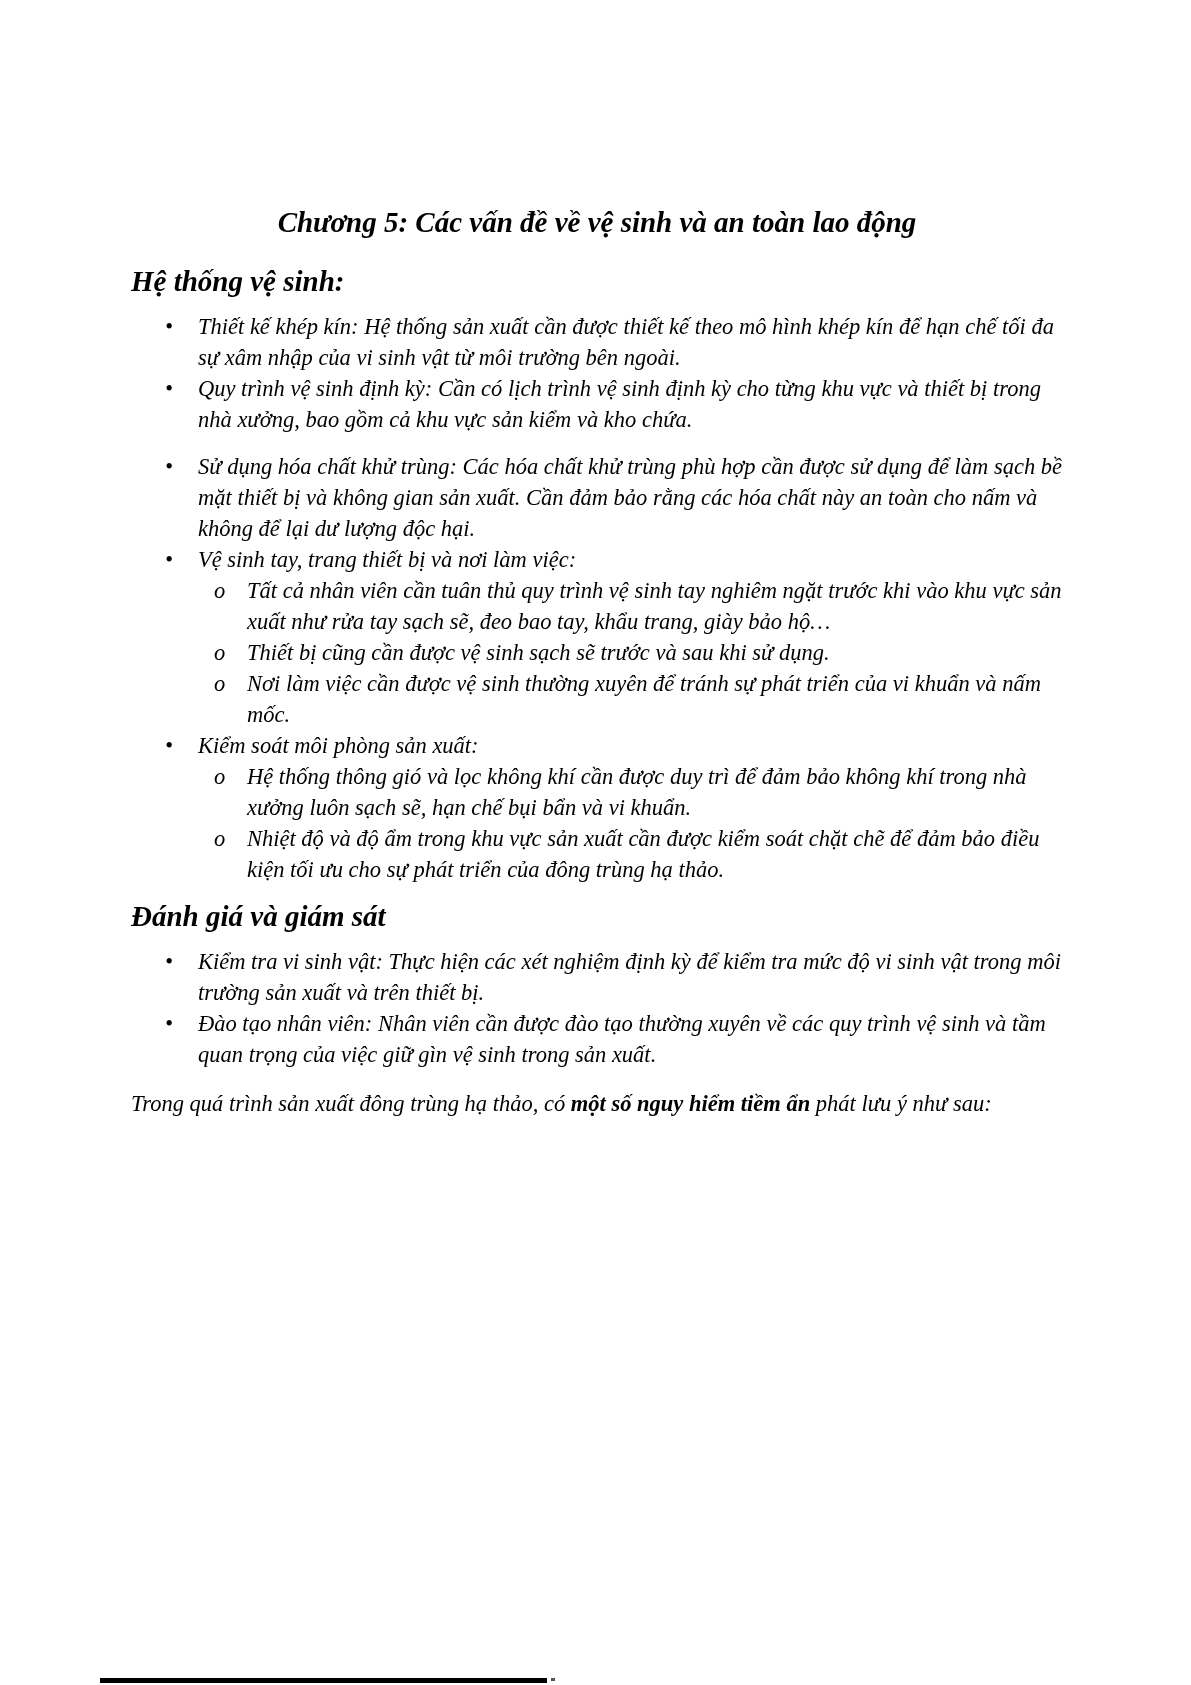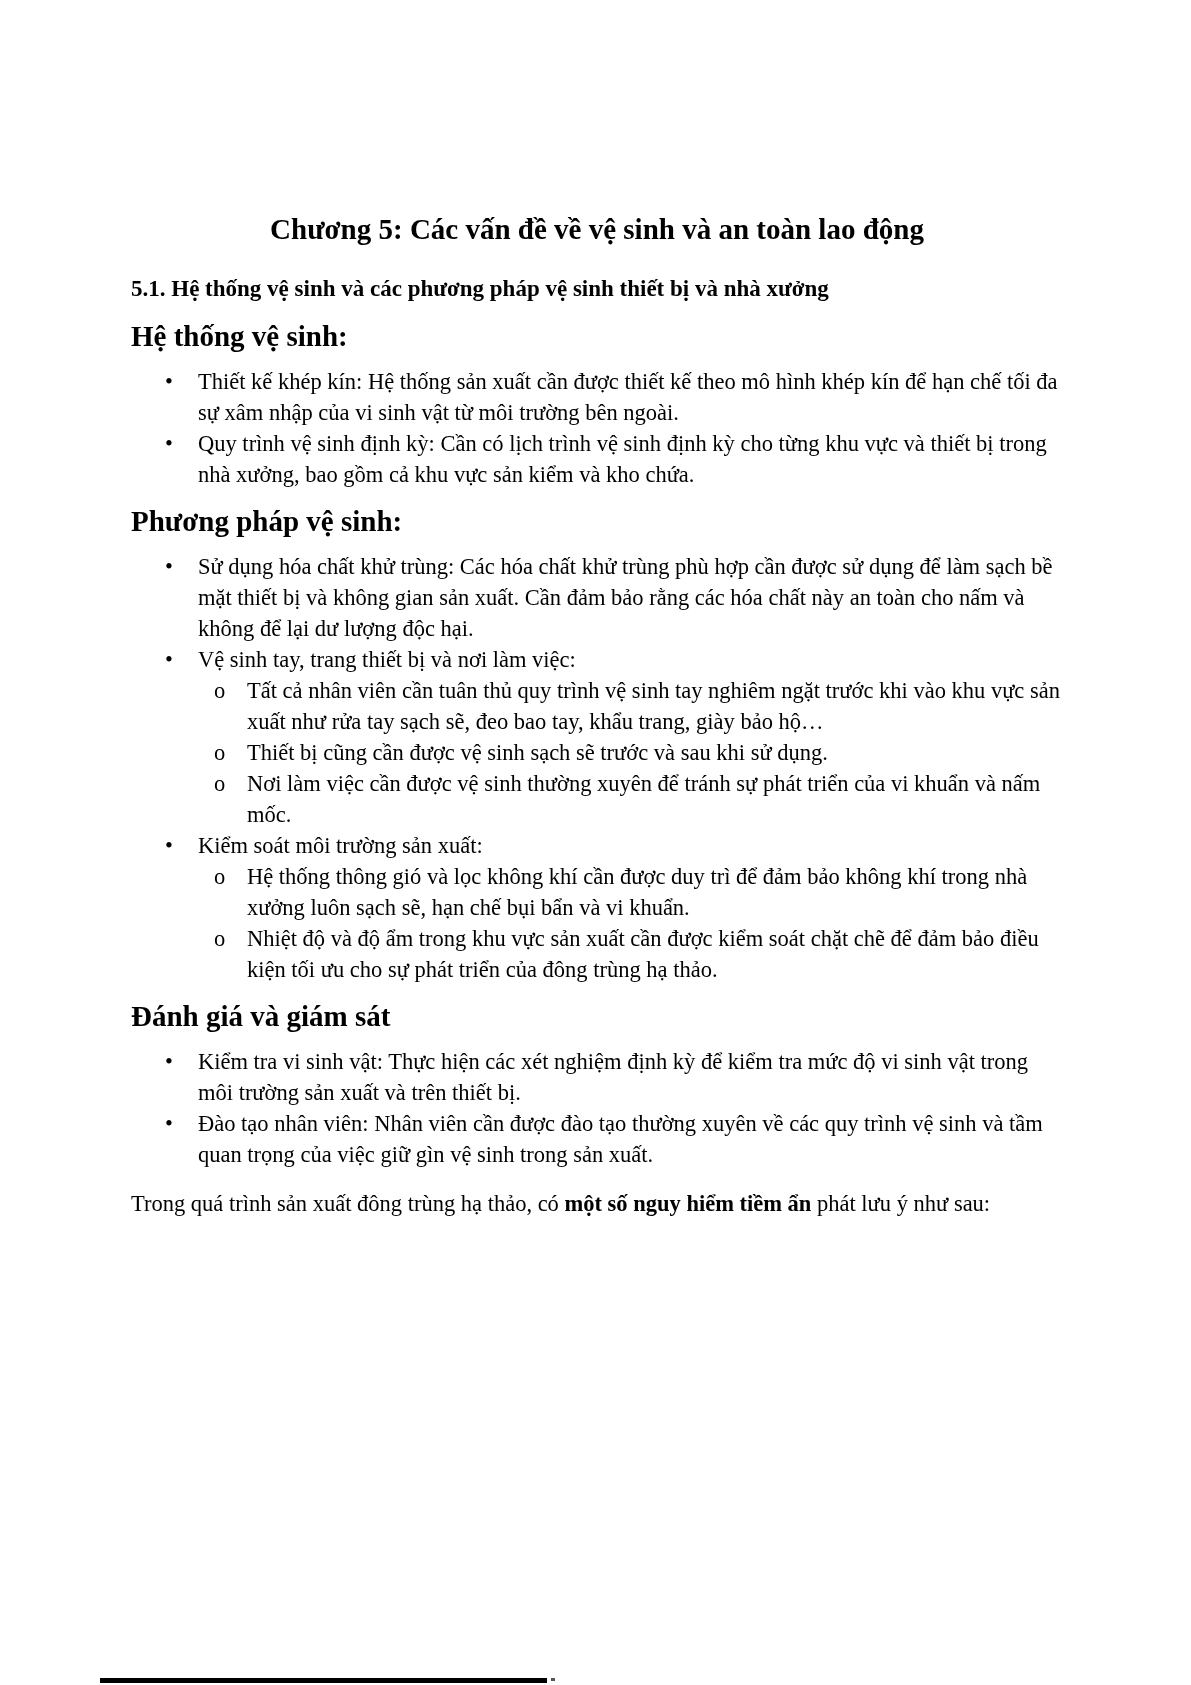--- a/index.html
+++ b/index.html
@@ -10,24 +10,25 @@
     height: 1685px;
     margin: 0 auto;
     background: #ffffff;
     font-family: "Liberation Serif", "DejaVu Serif", serif;
     color: #000000;
     overflow: hidden;
   }
   .content {
     position: absolute;
     left: 131px;
-    top: 211px;
+    top: 204px;
     width: 932px;
     font-size: 22.5px;
     line-height: 31px;
+    font-style: italic;
   }
   .doc-title {
     font-size: 29px;
     font-weight: bold;
     text-align: center;
     line-height: 36px;
     margin: 0 0 26px 0;
   }
   .h2 {
     font-size: 23px;
@@ -75,36 +76,34 @@
   }
 </style>
 </head>
 <body>
 
 <div class="page">
   <div class="content">
 
     <div class="doc-title">Chương 5: Các vấn đề về vệ sinh và an toàn lao động</div>
 
-    <div class="h2">5.1. Hệ thống vệ sinh và các phương pháp vệ sinh thiết bị và nhà xưởng</div>
 
     <div class="h3">Hệ thống vệ sinh:</div>
 
     <div class="list">
       <div class="li">
         <span class="marker">•</span>
         <span class="li-text">Thiết kế khép kín: Hệ thống sản xuất cần được thiết kế theo mô hình khép kín để hạn chế tối đa sự xâm nhập của vi sinh vật từ môi trường bên ngoài.</span>
       </div>
       <div class="li">
         <span class="marker">•</span>
         <span class="li-text">Quy trình vệ sinh định kỳ: Cần có lịch trình vệ sinh định kỳ cho từng khu vực và thiết bị trong nhà xưởng, bao gồm cả khu vực sản kiểm và kho chứa.</span>
       </div>
     </div>
 
-    <div class="h3">Phương pháp vệ sinh:</div>
 
     <div class="list">
       <div class="li">
         <span class="marker">•</span>
         <span class="li-text">Sử dụng hóa chất khử trùng: Các hóa chất khử trùng phù hợp cần được sử dụng để làm sạch bề mặt thiết bị và không gian sản xuất. Cần đảm bảo rằng các hóa chất này an toàn cho nấm và không để lại dư lượng độc hại.</span>
       </div>
       <div class="li">
         <span class="marker">•</span>
         <span class="li-text">Vệ sinh tay, trang thiết bị và nơi làm việc:</span>
       </div>
@@ -117,21 +116,21 @@
           <span class="marker">o</span>
           <span class="li-text">Thiết bị cũng cần được vệ sinh sạch sẽ trước và sau khi sử dụng.</span>
         </div>
         <div class="sub-li">
           <span class="marker">o</span>
           <span class="li-text">Nơi làm việc cần được vệ sinh thường xuyên để tránh sự phát triển của vi khuẩn và nấm mốc.</span>
         </div>
       </div>
       <div class="li">
         <span class="marker">•</span>
-        <span class="li-text">Kiểm soát môi trường sản xuất:</span>
+        <span class="li-text">Kiểm soát môi phòng sản xuất:</span>
       </div>
       <div class="sub-list">
         <div class="sub-li">
           <span class="marker">o</span>
           <span class="li-text">Hệ thống thông gió và lọc không khí cần được duy trì để đảm bảo không khí trong nhà xưởng luôn sạch sẽ, hạn chế bụi bẩn và vi khuẩn.</span>
         </div>
         <div class="sub-li">
           <span class="marker">o</span>
           <span class="li-text">Nhiệt độ và độ ẩm trong khu vực sản xuất cần được kiểm soát chặt chẽ để đảm bảo điều kiện tối ưu cho sự phát triển của đông trùng hạ thảo.</span>
         </div>

